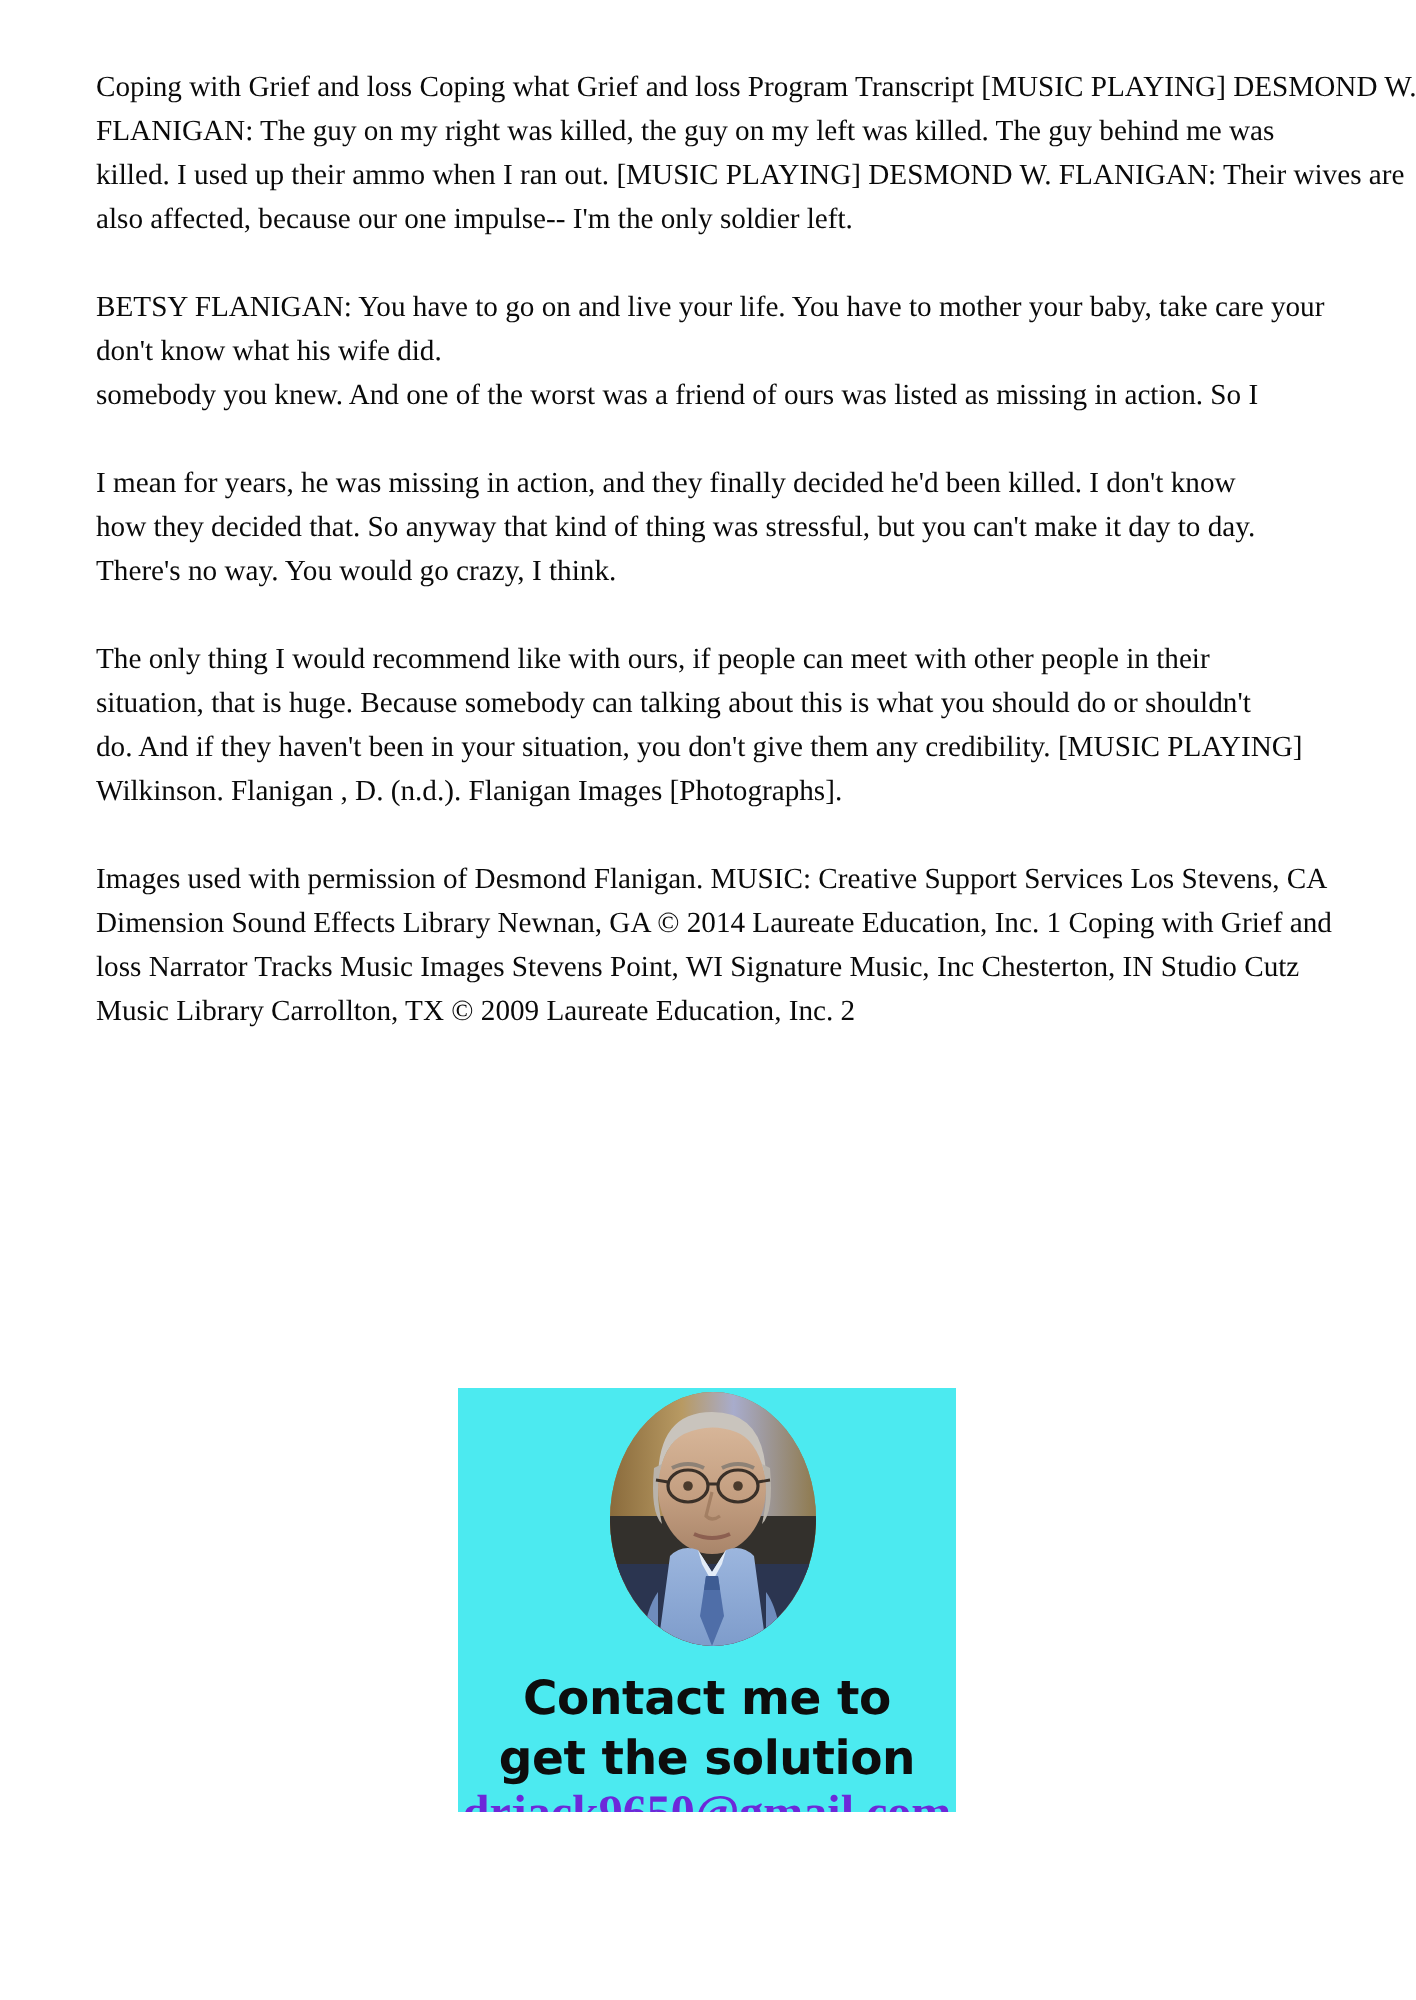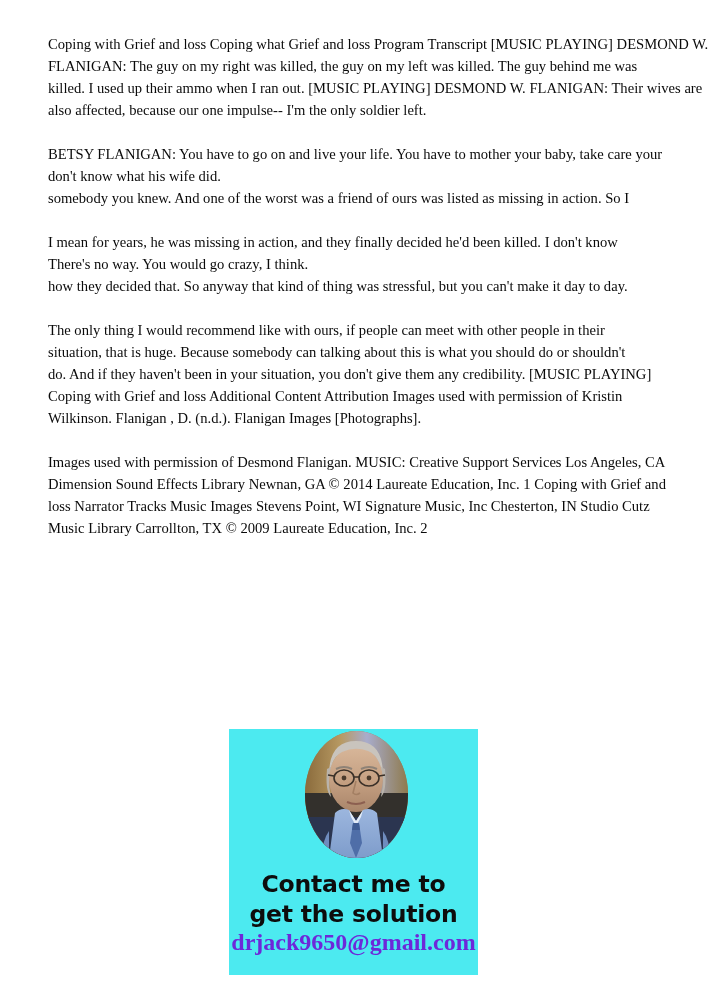--- a/index.html
+++ b/index.html
@@ -33,23 +33,23 @@
   }
   .paragraph .line {
     display: block;
     height: 22px;
   }
 
   
   #promo-card {
     position: absolute;
     left: 229px;
-    top: 729px;
+    top: 694px;
     width: 249px;
-    height: 246px;
+    height: 212px;
     background: #4ceaf0;
     overflow: hidden;
   }
   #promo-portrait {
     position: absolute;
     left: 76px;
     top: 2px;
     width: 103px;
     height: 127px;
     border-radius: 50% / 50%;
@@ -100,34 +100,33 @@
   </p>
 
   <p class="paragraph">
     <span class="line">BETSY FLANIGAN: You have to go on and live your life. You have to mother your baby, take care your</span>
     <span class="line">don't know what his wife did.</span>
     <span class="line">somebody you knew. And one of the worst was a friend of ours was listed as missing in action. So I</span>
   </p>
 
   <p class="paragraph">
     <span class="line">I mean for years, he was missing in action, and they finally decided he'd been killed. I don't know</span>
+    <span class="line">how they decided that. So anyway that kind of thing was stressful, but you can't make it day to day.</span>
     <span class="line">There's no way. You would go crazy, I think.</span>
-    <span class="line">how they decided that. So anyway that kind of thing was stressful, but you can't make it day to day.</span>
   </p>
 
   <p class="paragraph">
     <span class="line">The only thing I would recommend like with ours, if people can meet with other people in their</span>
     <span class="line">situation, that is huge. Because somebody can talking about this is what you should do or shouldn't</span>
     <span class="line">do. And if they haven't been in your situation, you don't give them any credibility. [MUSIC PLAYING]</span>
-    <span class="line">Coping with Grief and loss Additional Content Attribution Images used with permission of Kristin</span>
     <span class="line">Wilkinson. Flanigan , D. (n.d.). Flanigan Images [Photographs].</span>
   </p>
 
   <p class="paragraph">
-    <span class="line">Images used with permission of Desmond Flanigan. MUSIC: Creative Support Services Los Angeles, CA</span>
+    <span class="line">Images used with permission of Desmond Flanigan. MUSIC: Creative Support Services Los Stevens, CA</span>
     <span class="line">Dimension Sound Effects Library Newnan, GA © 2014 Laureate Education, Inc. 1 Coping with Grief and</span>
     <span class="line">loss Narrator Tracks Music Images Stevens Point, WI Signature Music, Inc Chesterton, IN Studio Cutz</span>
     <span class="line">Music Library Carrollton, TX © 2009 Laureate Education, Inc. 2</span>
   </p>
 
 </div>
 
 <div id="promo-card">
 
   <div id="promo-portrait">

